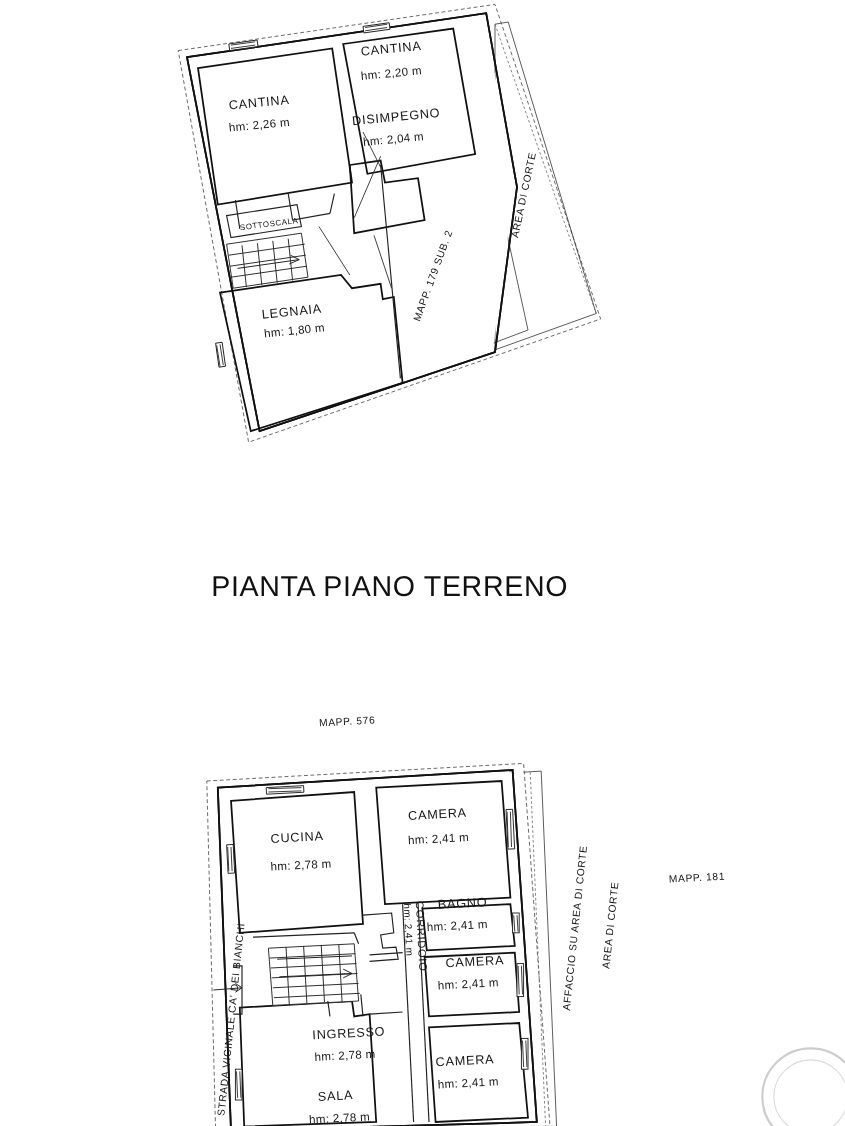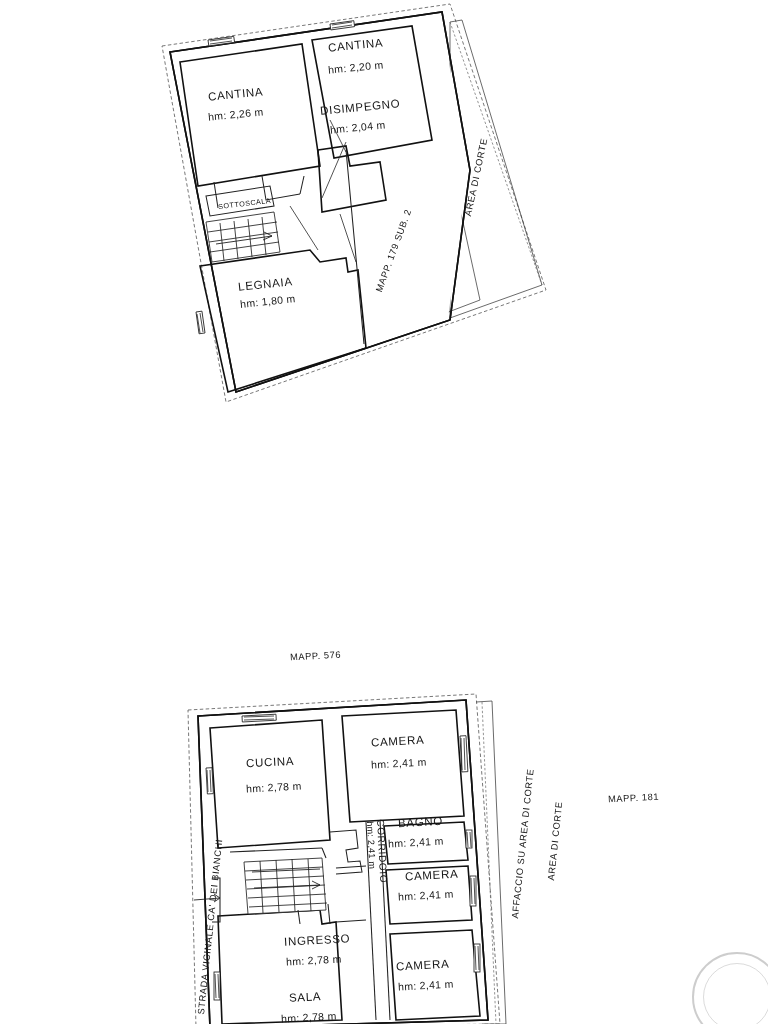--- a/index.html
+++ b/index.html
@@ -127,20 +127,21 @@
 
   <div class="t room-name" style="left:238px; top:278px; transform:rotate(-6deg);">LEGNAIA</div>
   <div class="t room-h" style="left:240px; top:295px; transform:rotate(-6deg);">hm: 1,80 m</div>
 
   <div class="t tiny" style="left:218px; top:199px; transform:rotate(-7deg);">SOTTOSCALA</div>
 
   <div class="t mapp vtext" style="left:374px; top:290px; transform:rotate(-70deg);">MAPP. 179 SUB. 2</div>
 
   <div class="t mapp vtext" style="left:463px; top:215px; transform:rotate(-78deg);">AREA DI CORTE</div>
 
+  <div class="sheet-title" style="left:192px; top:518px;">PIANTA PIANO TERRENO</div>
 
   <svg class="plan-svg" style="left:170px; top:672px; width:360px; height:360px;" viewBox="0 0 360 360">
 
     <path class="wall-dash" d="M 18,38 L 306,22 L 330,352 L 26,356 Z"></path>
 
     <path class="wall-hair" d="M 306,30 L 322,29 L 336,352 L 312,352"></path>
     <path class="wall-dash-fine" d="M 312,30 L 326,352"></path>
 
     <path class="wall" d="M 28,44 L 296,28 L 318,348 L 40,356 Z" fill="#fff"></path>
     <path class="fillwhite" d="M 30,46 L 294,30 L 316,346 L 42,354 Z"></path>

